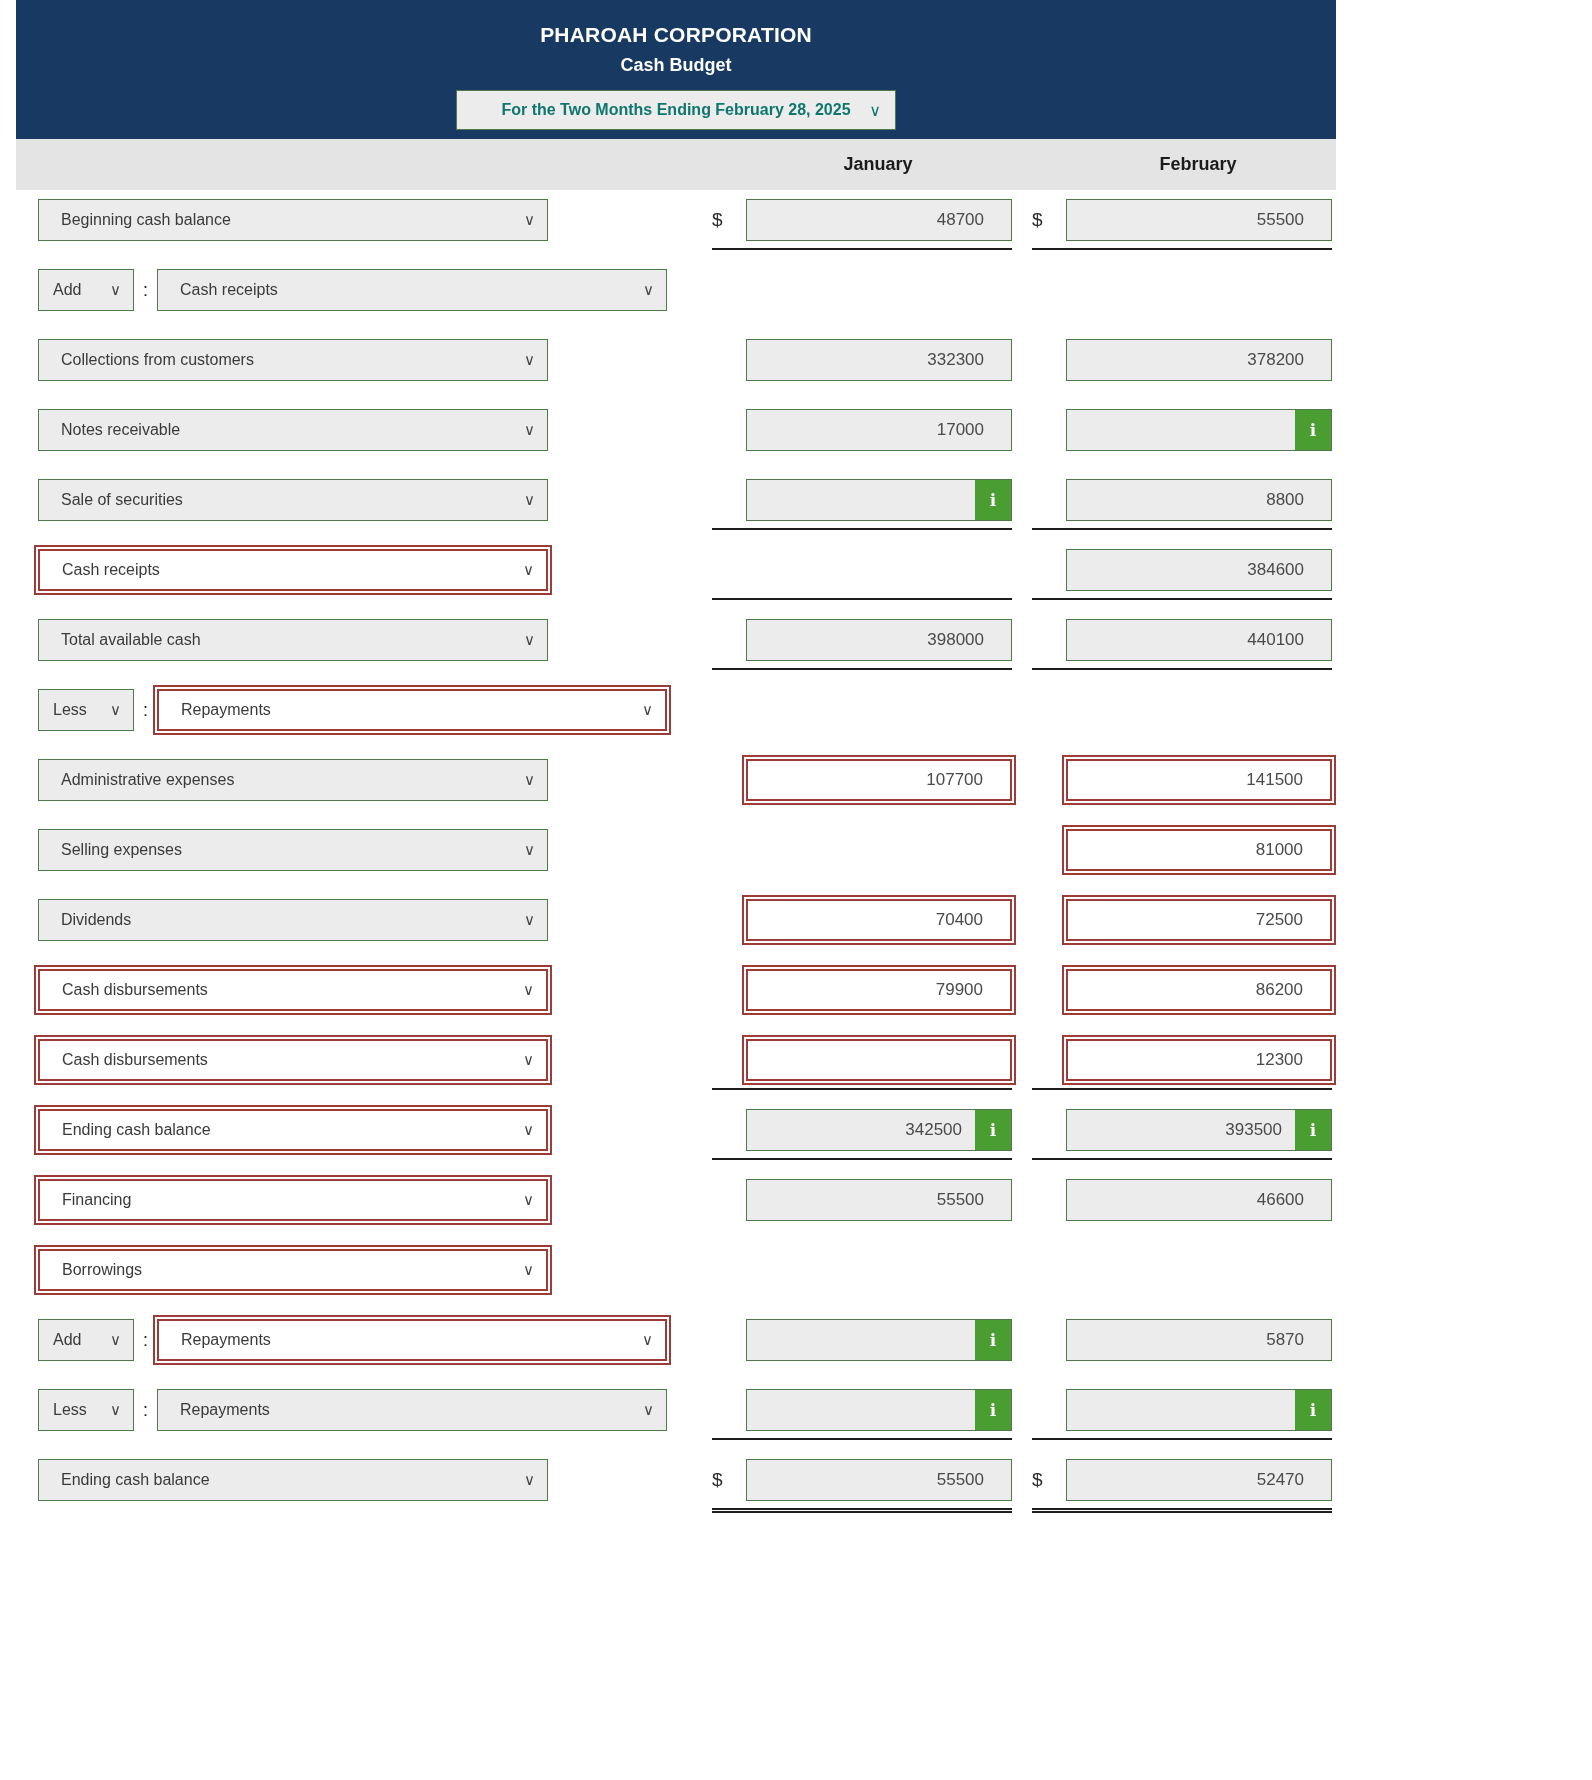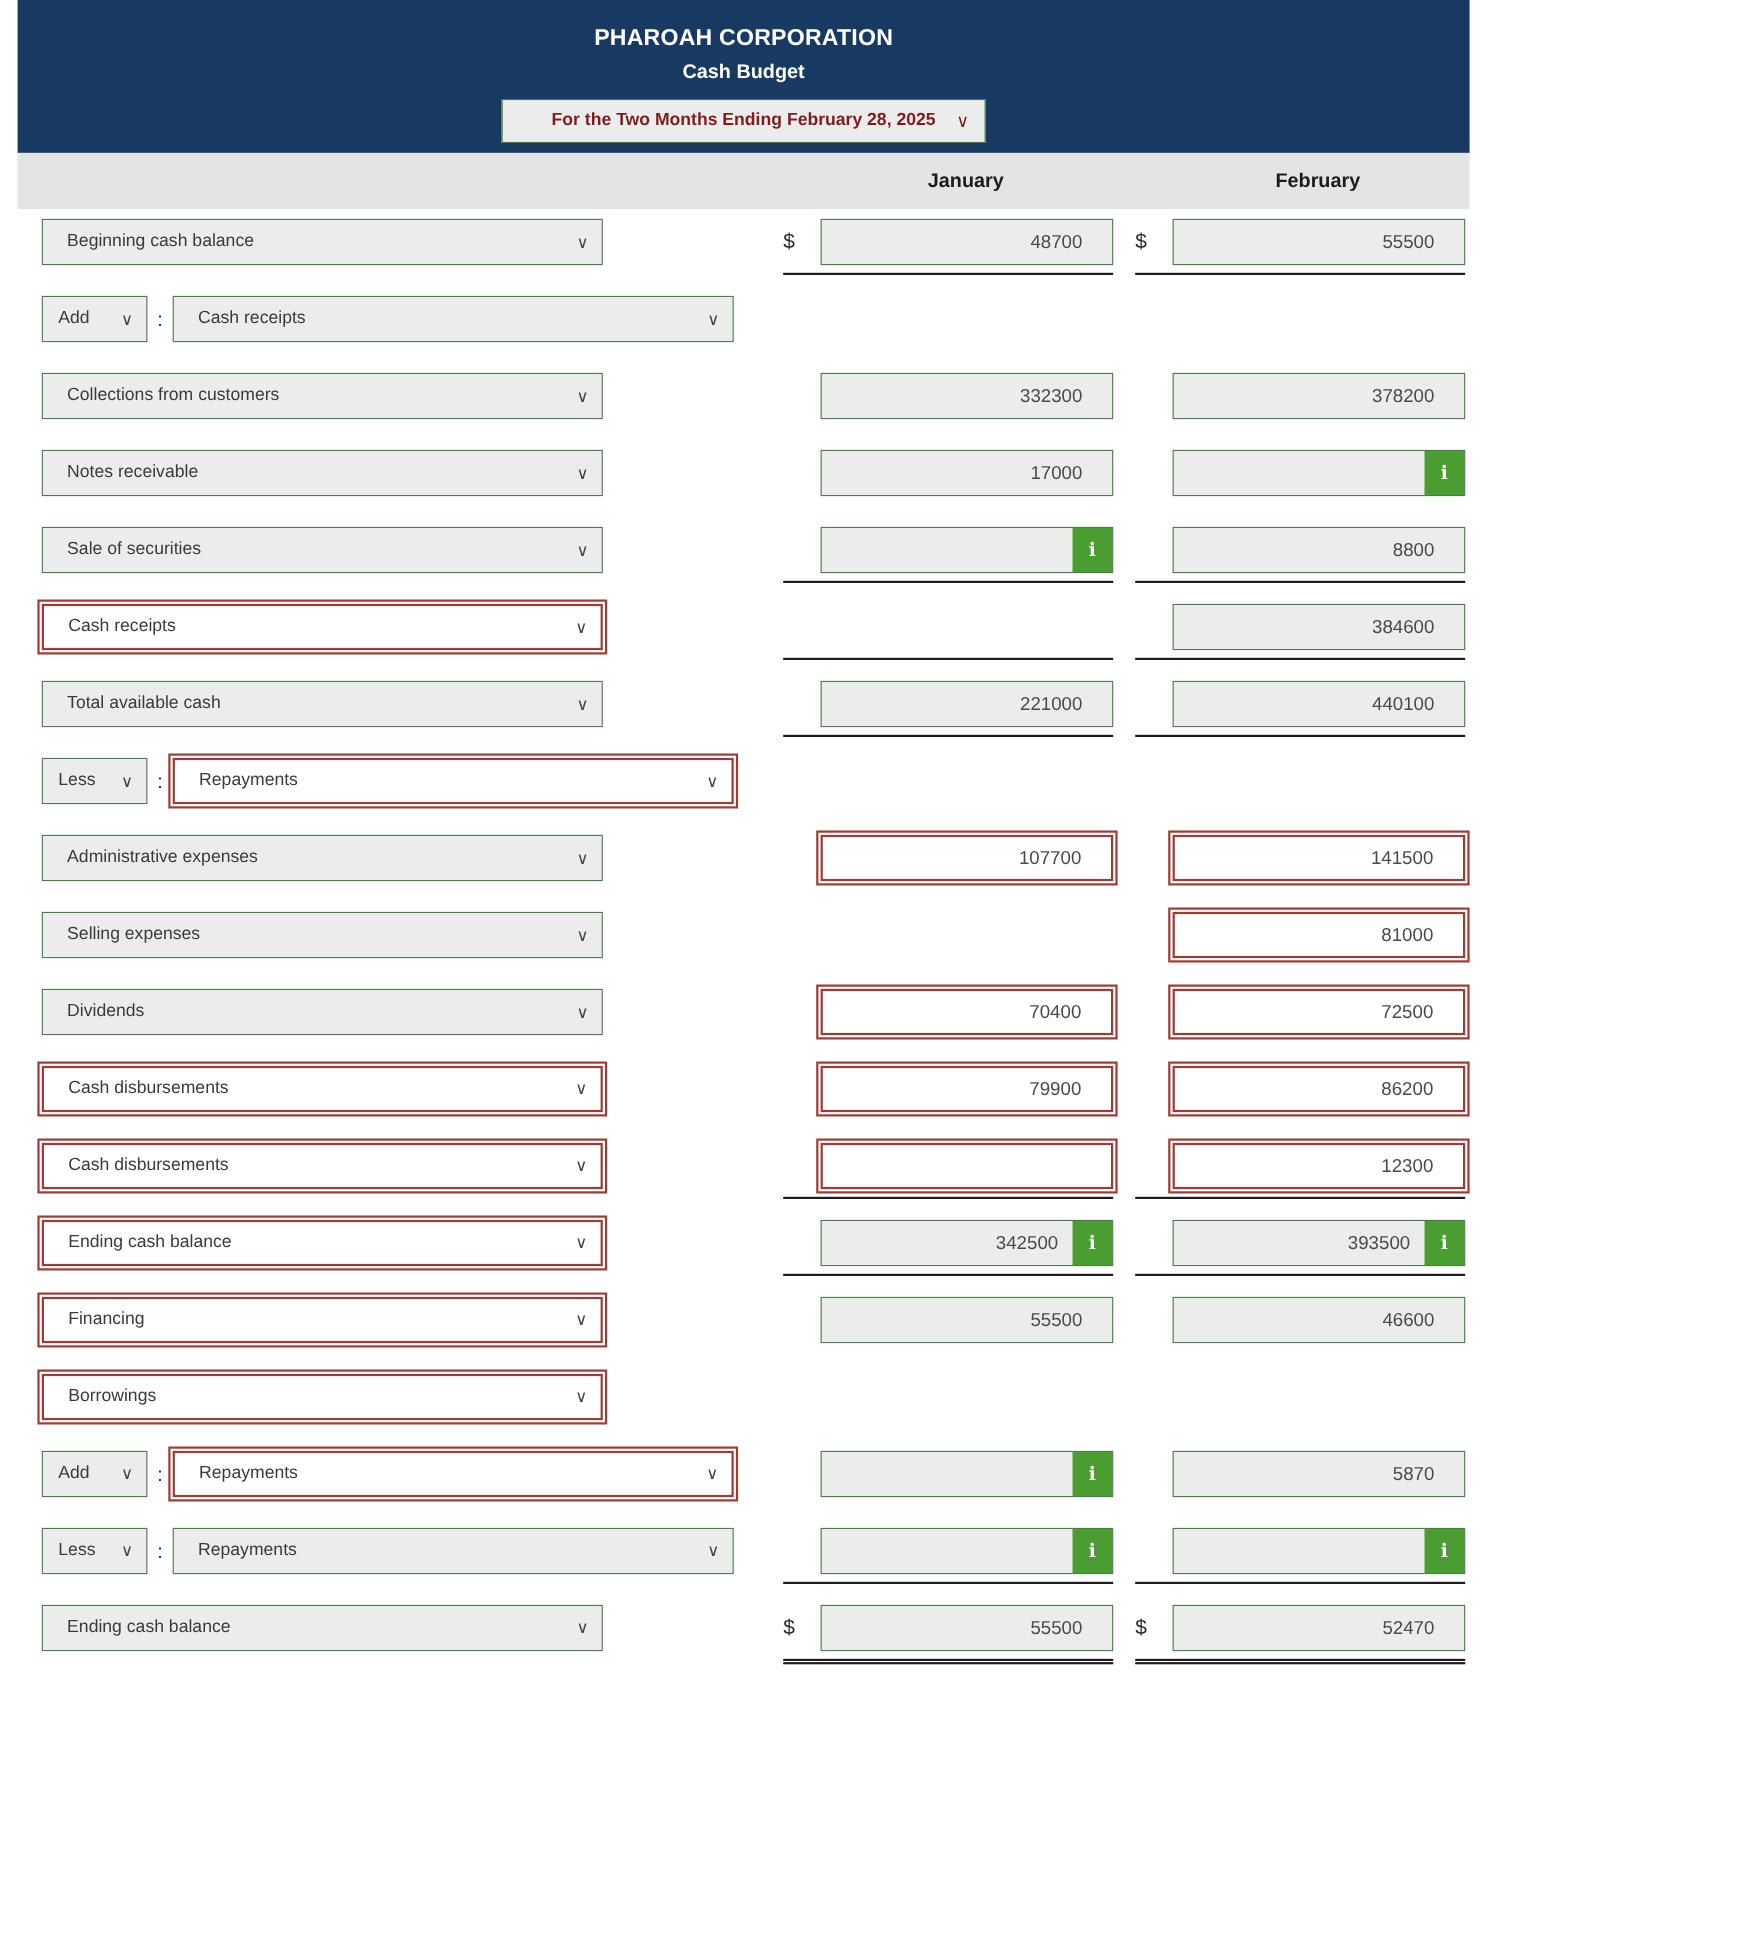--- a/index.html
+++ b/index.html
@@ -35,21 +35,21 @@
     font-size: 18px; font-weight: bold;
   }
   .period-wrap {
     margin: 14px auto 0;
     width: 440px;
   }
   .period-select {
     width: 100%; height: 40px;
     background: #ececec;
     border: 1px solid #4f7a4a;
-    color: #7f1d1d;
+    color: #0f766e;
     font-family: "Liberation Sans", sans-serif;
     font-size: 16px; font-weight: bold;
     text-align: center;
     display: flex; align-items: center; justify-content: center;
     position: relative;
     cursor: pointer;
   }
   .period-select .cv {
     position: absolute; right: 14px; top: 50%;
     transform: translateY(-50%);
@@ -340,21 +340,21 @@
         <div class="lblcell">
           <div class="sel wide">
             <span>Total available cash</span>
             <span class="cv">∨</span>
           </div>
         </div>
         <div class="valcell jan">
           <div class="valinner">
             <span class="spacer34"></span>
             <div class="num">
-              <span class="val">221000</span>
+              <span class="val">398000</span>
             </div>
           </div>
         </div>
         <div class="valcell feb">
           <div class="valinner">
             <span class="spacer34"></span>
             <div class="num">
               <span class="val">440100</span>
             </div>
           </div>

